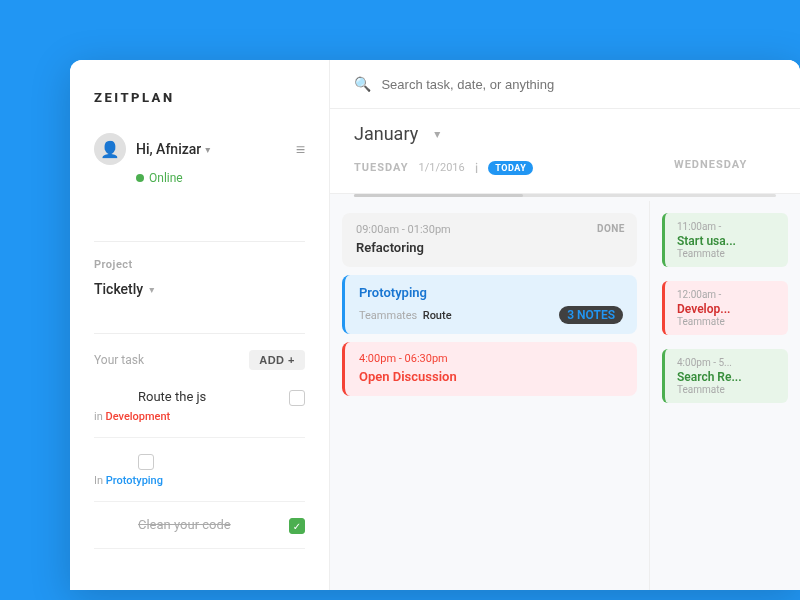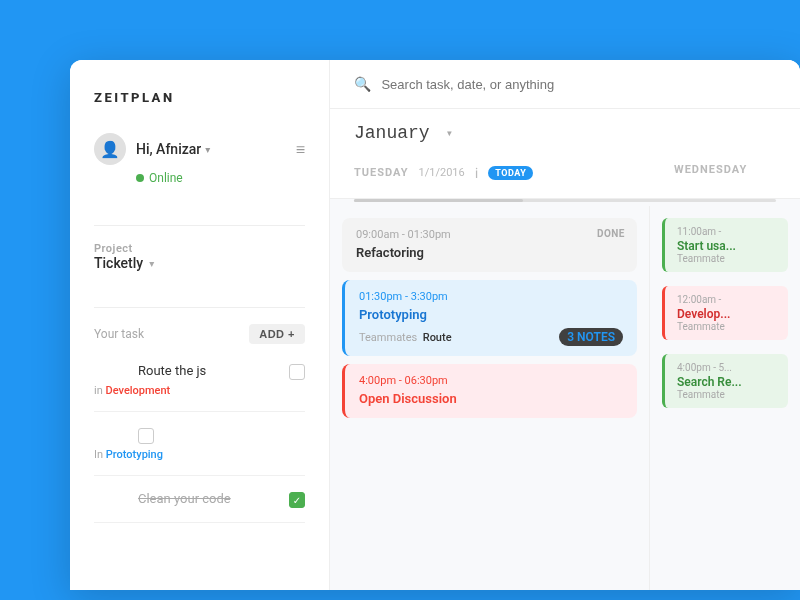--- a/index.html
+++ b/index.html
@@ -81,21 +81,21 @@
       margin-left: auto;
       font-size: 16px;
       color: #999;
       cursor: pointer;
     }
 
     .status-online {
       display: flex;
       align-items: center;
       gap: 5px;
-      margin-bottom: 24px;
+      margin-bottom: 40px;
       padding-left: 42px;
     }
 
     .status-dot {
       width: 8px;
       height: 8px;
       background: #4CAF50;
       border-radius: 50%;
     }
 
@@ -108,20 +108,21 @@
       border: none;
       border-top: 1px solid #eeeeee;
       margin: 16px 0;
     }
 
     .section-label {
       font-size: 11px;
       color: #aaaaaa;
       font-weight: 600;
       letter-spacing: 0.5px;
+      margin-bottom: 10px;
     }
 
     .project-selector {
       display: flex;
       align-items: center;
       gap: 6px;
       font-size: 14px;
       color: #2d2d2d;
       font-weight: 500;
       margin-bottom: 20px;
@@ -261,23 +262,22 @@
       border-bottom: 1px solid #eeeeee;
     }
 
     .month-selector {
       display: flex;
       align-items: center;
       gap: 16px;
       font-size: 18px;
       font-weight: 400;
       color: #444;
-      margin-bottom: 20px;
+      margin-bottom: 14px;
       cursor: pointer;
-      font-family: Liberation Mono, monospace;
     }
 
     .month-selector .chevron {
       font-size: 12px;
       color: #aaa;
     }
 
     .day-columns {
       display: flex;
       gap: 0;
@@ -606,21 +606,20 @@
 
       <div class="day-events-col">
 
         <div class="event-card gray">
           <div class="event-time">09:00am - 01:30pm</div>
           <div class="event-title">Refactoring</div>
           <span class="event-done-badge">DONE</span>
         </div>
 
         <div class="event-card blue">
-          <div class="event-time blue-text">01:30pm - 3:30pm</div>
           <div class="event-title blue-text">Prototyping</div>
           <div class="event-meta">
             <span class="event-teammates">
               Teammates &nbsp;<span class="event-teammate-name">Route</span>
             </span>
             <span class="notes-badge">3 NOTES</span>
           </div>
         </div>
 
         <div class="event-card red">

